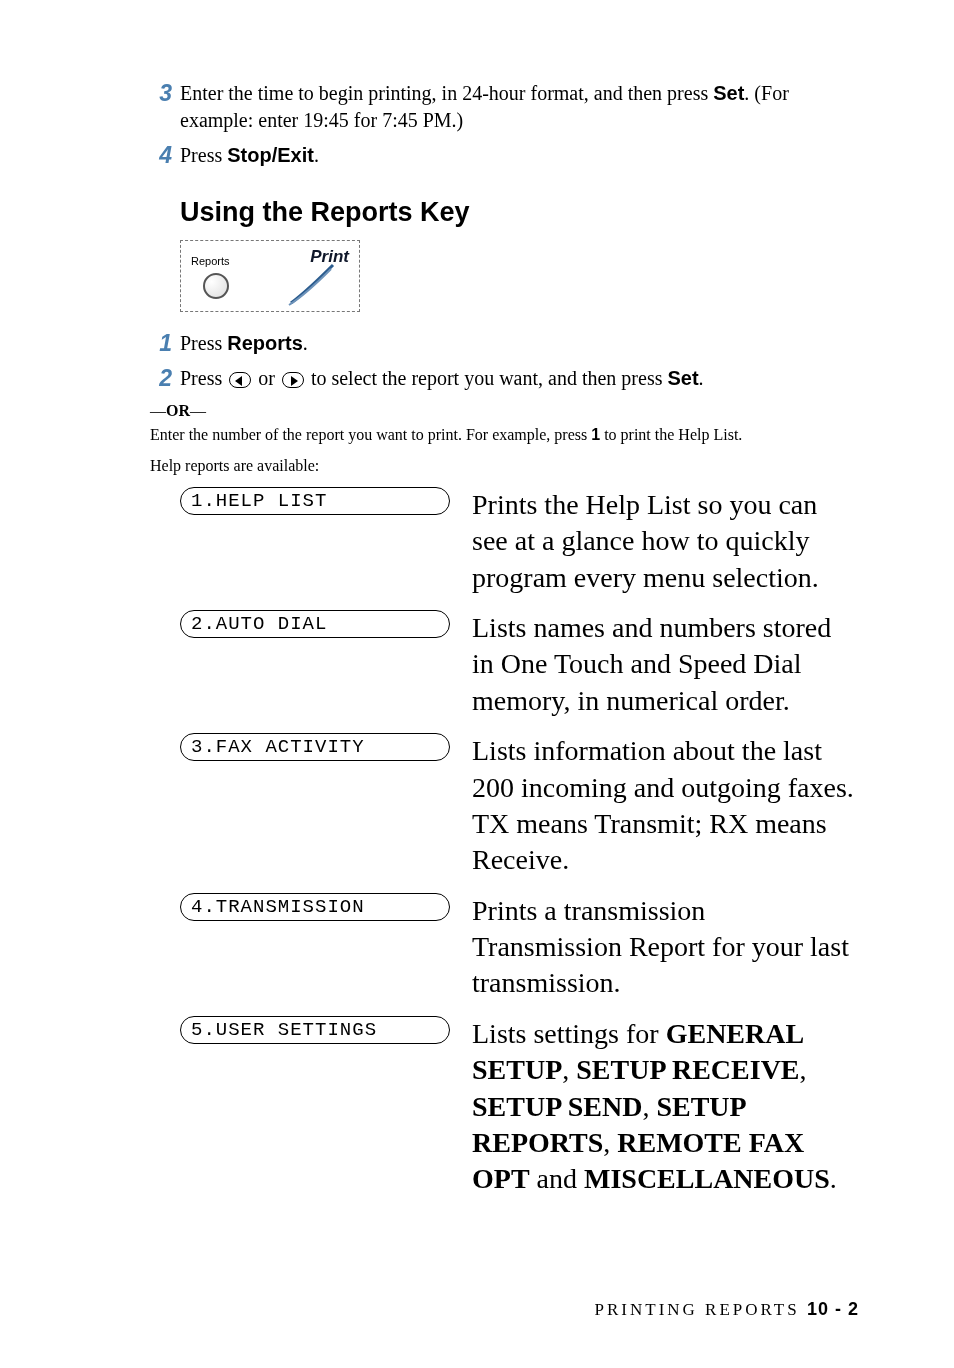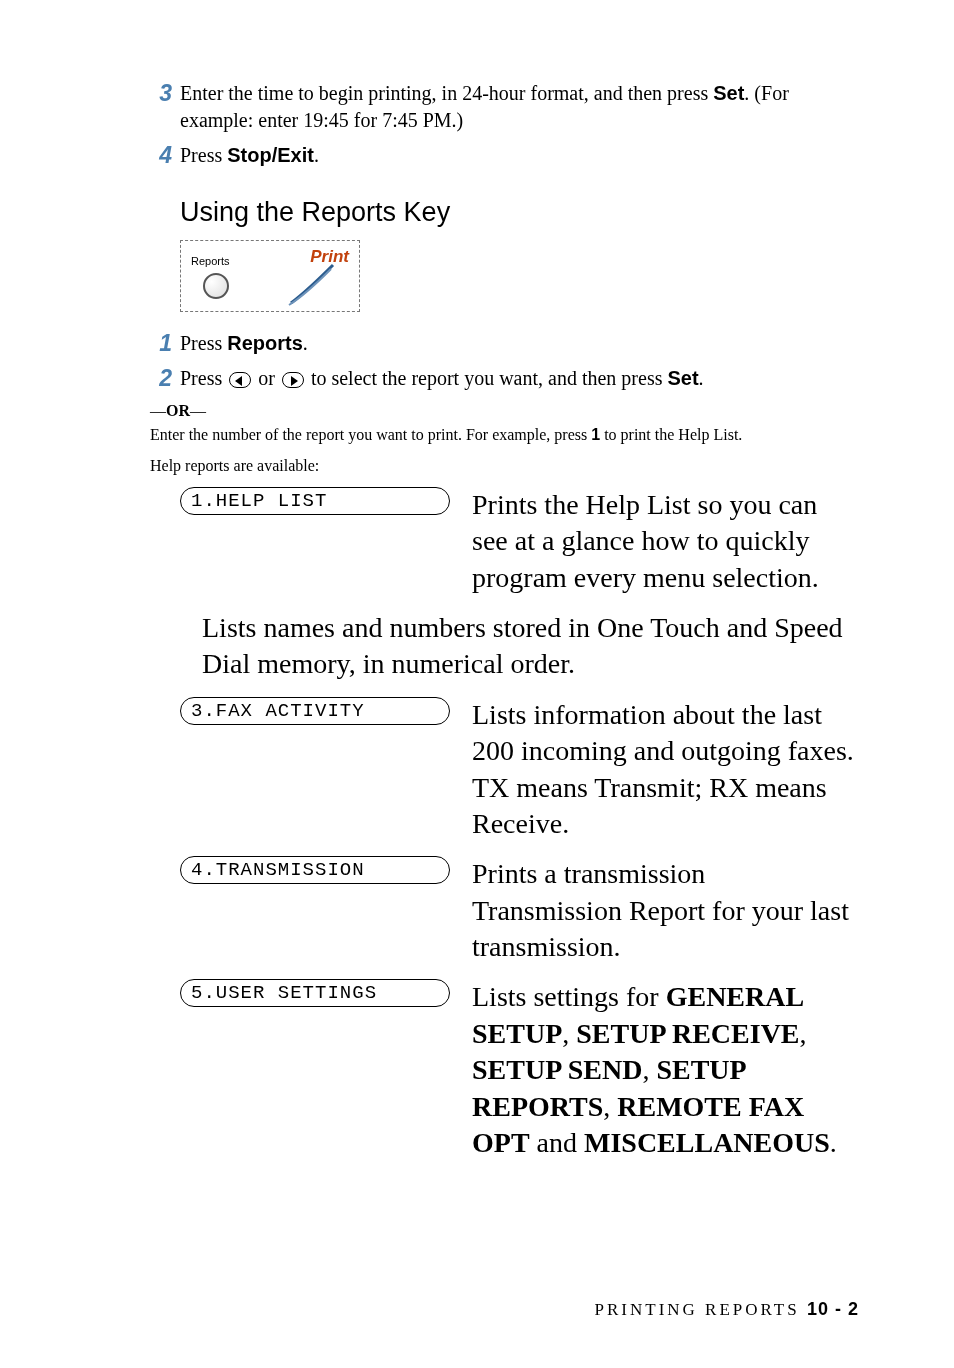--- a/index.html
+++ b/index.html
@@ -2,25 +2,25 @@
 <html><head>
 <meta charset="utf-8">
 <style>
   * { box-sizing: border-box; margin: 0; padding: 0; }
   html, body { width: 954px; height: 1368px; background: #fff; font-family: "Times New Roman", Times, serif; color: #000; }
   .page { width: 954px; height: 1368px; position: relative; padding: 80px 95px 60px 150px; }
   .step { display: flex; align-items: flex-start; margin-bottom: 8px; }
   .step .num { width: 30px; flex-shrink: 0; font-family: Arial, Helvetica, sans-serif; font-weight: bold; font-size: 23px; font-style: italic; color: #4a7fb0; padding-right: 8px; text-align: right; }
   .step .body { flex: 1; font-size: 20px; line-height: 1.35; }
   .bold-sans { font-family: Arial, Helvetica, sans-serif; font-weight: bold; }
-  h2.section { font-family: Arial, Helvetica, sans-serif; font-weight: normal; font-size: 27px; margin: 28px 0 12px 30px; }
+  h2.section { font-family: Arial, Helvetica, sans-serif; font-weight: bold; font-size: 27px; margin: 28px 0 12px 30px; }
   .reports-btn-box { margin-left: 30px; margin-bottom: 18px; width: 180px; height: 72px; border: 1.3px dashed #777; position: relative; }
   .reports-label { position: absolute; left: 10px; top: 14px; font-family: Arial, Helvetica, sans-serif; font-size: 11px; }
   .reports-circle { position: absolute; left: 22px; top: 32px; width: 26px; height: 26px; border: 2px solid #555; border-radius: 50%; background: radial-gradient(circle at 30% 30%, #fff, #ddd); }
-  .print-label { position: absolute; right: 10px; top: 6px; font-family: Arial, Helvetica, sans-serif; font-weight: bold; font-style: italic; font-size: 17px; color: #c2410c; margin-left: 16px; }
+  .print-label { position: absolute; right: 10px; top: 6px; font-family: Arial, Helvetica, sans-serif; font-weight: bold; font-style: italic; font-size: 17px; color: #0f172a; margin-left: 16px; }
   .print-slash { position: absolute; right: 20px; top: 20px; width: 52px; height: 46px; }
   .indent-body { font-size: 16px; line-height: 1.35; margin-bottom: 10px; }
   .reports-table { margin-left: 30px; margin-top: 6px; }
   .report-row { display: flex; align-items: flex-start; margin-bottom: 14px; }
   .lcd { width: 270px; height: 28px; border: 1.5px solid #000; border-radius: 14px; font-family: "Courier New", Courier, monospace; font-size: 19px; letter-spacing: 1px; padding: 1px 10px 12px 10px; line-height: 24px; flex-shrink: 0; }
   .report-desc { font-size: 28px; line-height: 1.3; margin-left: 22px; }
   .note-row { display: flex; align-items: flex-start; margin-top: 6px; margin-left: -18px; }
   .note-icon { width: 36px; height: 26px; flex-shrink: 0; position: relative; margin-right: 6px; margin-top: 3px; }
   .note-pg { width: 28px; height: 22px; border: 1px solid #888; background: #f2f2f2; transform: skewX(-6deg); position: absolute; left: 4px; top: 0; }
   .note-txt { position: absolute; left: 6px; top: 4px; font-family: Arial, Helvetica, sans-serif; font-size: 8px; font-weight: bold; color: #335; }
@@ -88,20 +88,21 @@
   <div class="indent-body">Help reports are available:</div>
 
   <div class="reports-table">
 
     <div class="report-row">
       <div class="lcd">1.HELP LIST</div>
       <div class="report-desc">Prints the Help List so you can see at a glance how to quickly program every menu selection.</div>
     </div>
 
     <div class="report-row">
+      <div class="lcd">2.AUTO DIAL</div>
       <div class="report-desc">Lists names and numbers stored in One Touch and Speed Dial memory, in numerical order.</div>
     </div>
 
     <div class="report-row">
       <div class="lcd">3.FAX ACTIVITY</div>
       <div class="report-desc">Lists information about the last 200 incoming and outgoing faxes. TX means Transmit; RX means Receive.</div>
     </div>
 
     <div class="report-row">
       <div class="lcd">4.TRANSMISSION</div>

